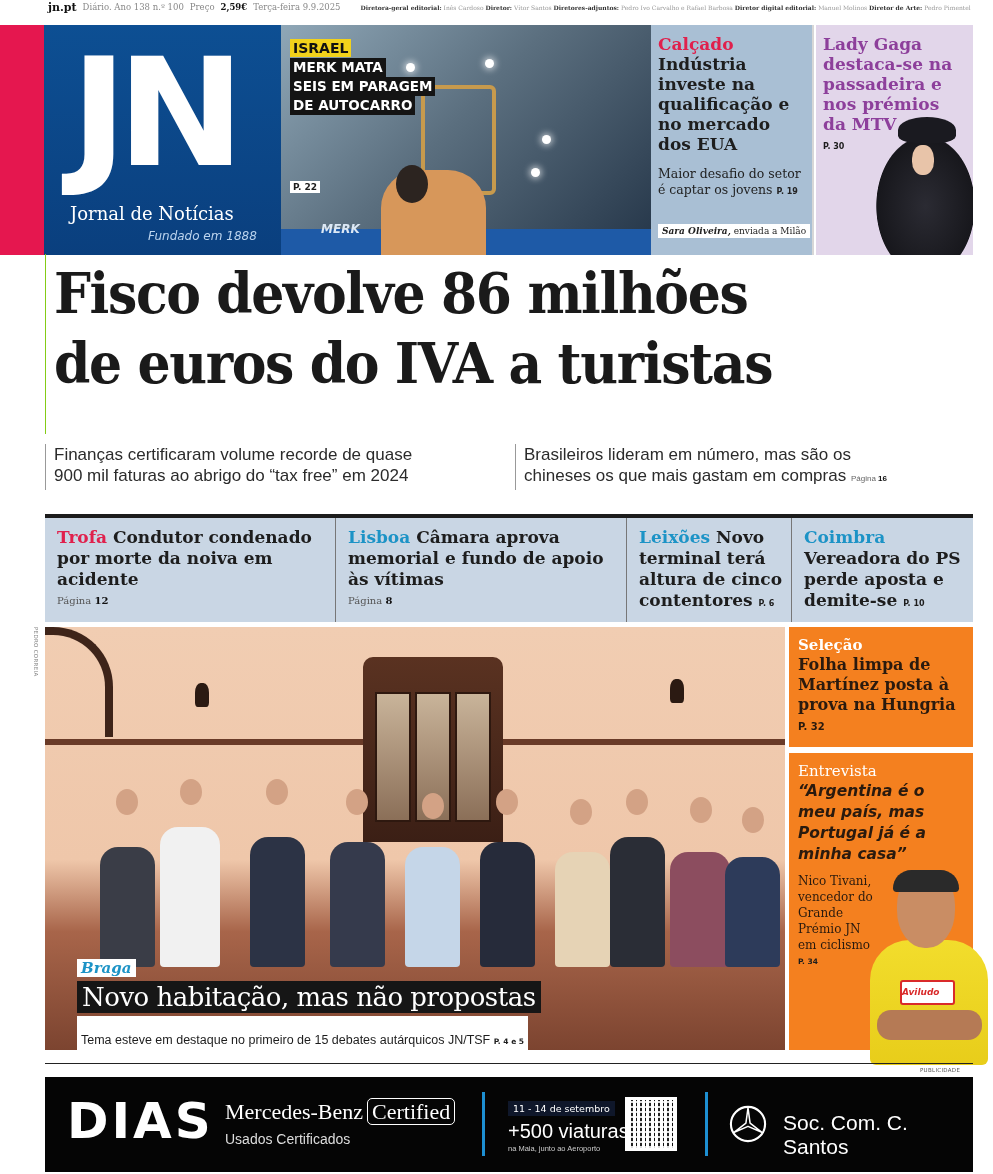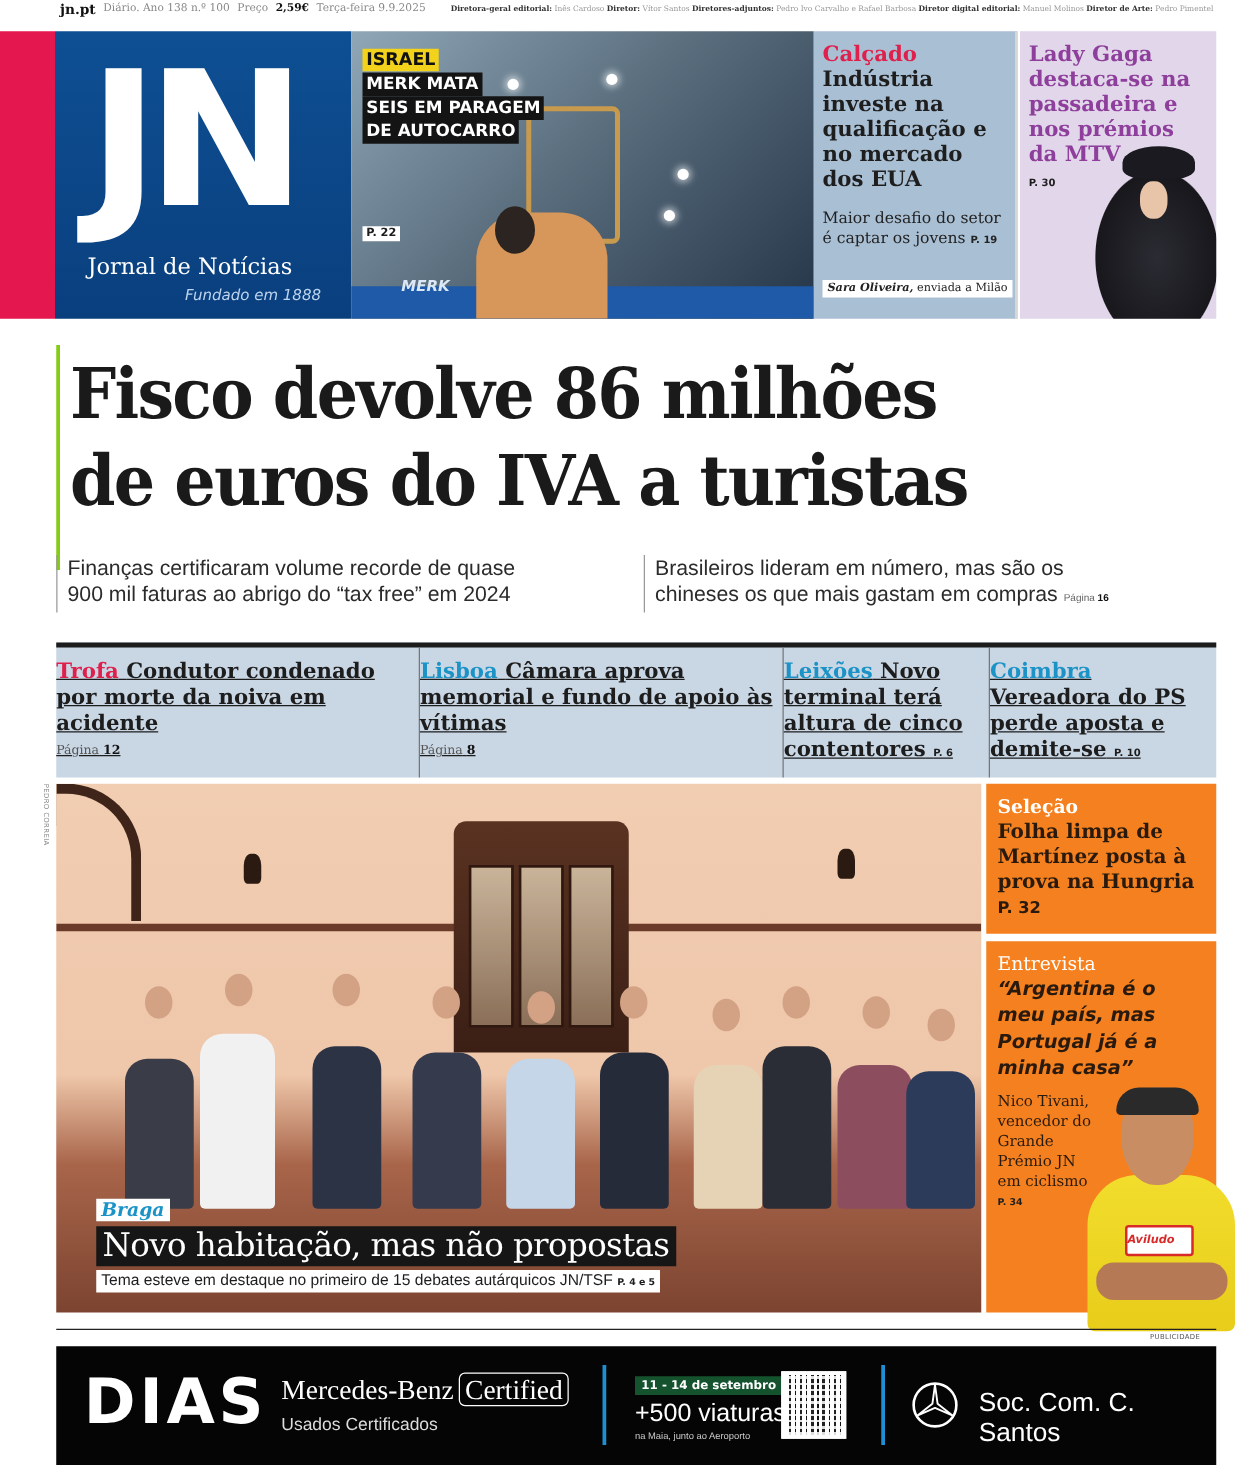--- a/index.html
+++ b/index.html
@@ -46,62 +46,62 @@
 
   
   .gaga { position: absolute; left: 816px; top: 25px; width: 157px; height: 230px; background: #e2d6ea; padding: 9px 7px; overflow: hidden; }
   .gaga .hl { color: #8d3f9b; font-weight: bold; font-size: 17px; line-height: 20px; position: relative; z-index: 2; }
   .gaga .page { font-family: "DejaVu Sans", sans-serif; font-weight: bold; font-size: 8px; margin-top: 8px; position: relative; z-index: 2; }
   .gaga .figure { position: absolute; left: 52px; top: 100px; width: 115px; height: 135px; background: radial-gradient(ellipse at 50% 60%, #2b2b33 0%, #17171c 60%, transparent 61%); }
   .gaga .face { position: absolute; left: 96px; top: 120px; width: 22px; height: 30px; background: #e8c4a9; border-radius: 45%; }
   .gaga .hat { position: absolute; left: 82px; top: 92px; width: 58px; height: 26px; background: #1a1a20; border-radius: 50% 50% 30% 30%; }
 
   
-  .lead { position: absolute; left: 45px; top: 276px; width: 945px; height: 180px; border-left: 3px solid #84cc16; }
+  .lead { position: absolute; left: 45px; top: 254px; width: 945px; height: 180px; border-left: 1px solid #84cc16; }
   .lead h1 { margin-left: 8px; margin-top: 4px; font-family: "DejaVu Serif", serif; font-weight: bold; font-size: 56px; line-height: 70px; color: #1a1a1a; letter-spacing: -1.5px; transform: scaleX(0.93); transform-origin: left top; white-space: nowrap; }
   .deks { position: absolute; left: 45px; top: 444px; width: 945px; height: 46px; display: flex; }
   .deks .d { font-family: "Liberation Sans Narrow", "Liberation Sans", sans-serif; font-size: 17px; line-height: 21px; color: #2b2b2b; border-left: 1px solid #999; padding-left: 8px; white-space: nowrap; }
   .deks .d1 { width: 470px; }
   .deks .d2 { margin-left: 0; }
   .deks .pg { font-size: 8px; color: #666; }
   .deks .pg b { color: #111; }
 
   
   .regional { position: absolute; left: 45px; top: 514px; width: 928px; height: 108px; background: #c9d6e4; border-top: 4px solid #1c1c1c; display: flex; }
-  .regional .cell { padding: 9px 8px 6px 0; border-right: 1px solid #777; position: relative; text-decoration: underline; }
+  .regional .cell { padding: 9px 8px 6px 12px; border-right: 1px solid #777; position: relative; }
   .regional .cell:last-child { border-right: none; }
   .regional .hl { font-weight: bold; font-size: 17px; line-height: 21px; color: #1d1d1d; }
   .regional .k-red { color: #e0204c; }
   .regional .k-blue { color: #1c93c6; }
   .regional .pg { font-size: 10px; color: #555; margin-top: 5px; }
   .regional .pg b { color: #111; }
   .regional .pgi { font-family: "DejaVu Sans", sans-serif; font-size: 8px; font-weight: bold; }
 
   
   .photo { position: absolute; left: 45px; top: 627px; width: 740px; height: 423px; overflow: hidden; background: linear-gradient(180deg, #f1cdb2 0%, #efc7aa 55%, #a8654a 72%, #7c4430 100%); }
   .photo .dado { position: absolute; left: 0; right: 0; top: 112px; height: 6px; background: #6a3b28; }
   .photo .cabinet { position: absolute; left: 318px; top: 30px; width: 140px; height: 185px; background: linear-gradient(180deg, #5a3221, #3b1f15); border-radius: 10px 10px 0 0; }
   .photo .cabinet .glass { position: absolute; top: 35px; width: 36px; height: 130px; background: linear-gradient(180deg, #c9b49a, #8b6f58); border: 2px solid #2e180f; }
   .photo .arch { position: absolute; left: 0; top: 0; width: 68px; height: 110px; border: 8px solid #3e2419; border-left: none; border-bottom: none; border-radius: 0 60px 0 0; }
   .photo .sconce { position: absolute; width: 14px; height: 24px; background: #2b1a12; border-radius: 40% 40% 20% 20%; }
   .photo .people { position: absolute; left: 55px; top: 150px; width: 650px; height: 190px; }
   .photo .p { position: absolute; bottom: 0; border-radius: 18px 18px 4px 4px; }
   .photo .ph { position: absolute; width: 22px; height: 26px; background: #d3a285; border-radius: 50%; }
   .photo .kicker { position: absolute; left: 32px; top: 332px; background: #fff; color: #1c93c6; font-weight: bold; font-style: italic; font-size: 15px; padding: 0 4px; line-height: 18px; }
   .photo .hl { position: absolute; left: 32px; top: 354px; background: #161616; color: #fff; font-family: "DejaVu Serif", serif; font-size: 26px; line-height: 32px; padding: 0 5px; white-space: nowrap; letter-spacing: -0.5px; }
-  .photo .dek { position: absolute; left: 32px; top: 389px; background: #fff; color: #1d1d1d; font-family: "Liberation Sans", sans-serif; font-size: 12.5px; line-height: 16px; padding: 0 4px; white-space: nowrap; }
+  .photo .dek { position: absolute; left: 32px; top: 389px; background: #fff; color: #1d1d1d; font-family: "Liberation Sans", sans-serif; font-size: 12.5px; line-height: 16px; padding: 16px 4px; white-space: nowrap; }
   .photo .dek b { font-family: "DejaVu Sans", sans-serif; font-size: 7.5px; }
 
   .credit-v { position: absolute; left: 33px; top: 627px; writing-mode: vertical-rl; font-family: "DejaVu Sans", sans-serif; font-size: 5.5px; color: #888; letter-spacing: 0.3px; }
 
   
   .sel { position: absolute; left: 789px; top: 627px; width: 184px; height: 120px; background: #f4801f; padding: 9px 9px; }
   .sel .kick { color: #fff; font-weight: bold; font-size: 15px; line-height: 19px; }
   .sel .hl { font-weight: bold; font-size: 16px; line-height: 20px; color: #2a1a0e; }
-  .sel .hl b { font-family: "DejaVu Sans", sans-serif; font-size: 13px; }
+  .sel .hl b { font-family: "DejaVu Sans", sans-serif; font-size: 10px; }
   .ent { position: absolute; left: 789px; top: 753px; width: 184px; height: 297px; background: #f4801f; padding: 9px 9px; overflow: visible; }
   .ent .kick { color: #fff; font-size: 15px; line-height: 19px; }
   .ent .quote { font-family: "DejaVu Sans", sans-serif; font-weight: bold; font-style: italic; font-size: 15.5px; line-height: 21px; color: #2a1a0e; }
   .ent .dek { font-size: 12px; line-height: 16px; color: #2a1a0e; margin-top: 8px; width: 80px; }
   .ent .pg { font-family: "DejaVu Sans", sans-serif; font-weight: bold; font-size: 7.5px; margin-top: 4px; }
   .rider { position: absolute; left: 865px; top: 870px; width: 128px; height: 195px; }
   .rider .torso { position: absolute; left: 5px; top: 70px; width: 118px; height: 125px; background: linear-gradient(180deg, #f2dd2c, #e8cd1a); border-radius: 40px 40px 6px 6px; }
   .rider .head { position: absolute; left: 32px; top: 0; width: 58px; height: 78px; background: #c98d64; border-radius: 45% 45% 48% 48%; }
   .rider .cap { position: absolute; left: 28px; top: 0; width: 66px; height: 22px; background: #2a2a2a; border-radius: 30px 30px 6px 6px; }
   .rider .logo { position: absolute; left: 35px; top: 110px; width: 55px; height: 25px; background: #fff; border: 2px solid #d92a2a; border-radius: 3px; color: #d92a2a; font-family: "DejaVu Sans", sans-serif; font-weight: bold; font-style: italic; font-size: 9px; text-align: left; line-height: 20px; }
@@ -111,21 +111,21 @@
   .publicidade { position: absolute; left: 920px; top: 1067px; font-family: "DejaVu Sans", sans-serif; font-size: 5.5px; color: #555; letter-spacing: 0.3px; }
 
   
   .ad { position: absolute; left: 45px; top: 1077px; width: 928px; height: 95px; background: #050505; color: #fff; font-family: "Liberation Sans", sans-serif; }
   .ad .dias { position: absolute; left: 22px; top: 14px; font-family: "DejaVu Sans", sans-serif; font-weight: bold; font-size: 50px; letter-spacing: 3px; line-height: 60px; }
   .ad .mb { position: absolute; left: 180px; top: 22px; font-family: "Liberation Serif", serif; font-size: 22px; line-height: 26px; }
   .ad .mb .cert { border: 1px solid #fff; border-radius: 5px; padding: 0 4px; margin-left: 4px; }
   .ad .usados { position: absolute; left: 180px; top: 54px; font-size: 14px; color: #ddd; }
   .ad .vline1 { position: absolute; left: 437px; top: 15px; width: 3px; height: 64px; background: #1d8fd2; }
   .ad .vline2 { position: absolute; left: 660px; top: 15px; width: 3px; height: 64px; background: #1d8fd2; }
-  .ad .dates { position: absolute; left: 463px; top: 24px; background: #14532d; font-family: "DejaVu Sans", sans-serif; font-weight: bold; font-size: 9.5px; padding: 2px 5px; }
+  .ad .dates { position: absolute; left: 463px; top: 24px; background: #0f172a; font-family: "DejaVu Sans", sans-serif; font-weight: normal; font-size: 9.5px; padding: 2px 5px; }
   .ad .viat { position: absolute; left: 463px; top: 43px; font-size: 20px; line-height: 22px; }
   .ad .maia { position: absolute; left: 463px; top: 67px; font-size: 7.5px; color: #ccc; }
   .ad .qr { position: absolute; left: 580px; top: 20px; width: 52px; height: 54px; background:
       repeating-linear-gradient(90deg, #fff 0 3px, #222 3px 5px, #fff 5px 8px, #111 8px 9px),
       #fff; border: 3px solid #fff; }
   .ad .qr::before { content: ""; position: absolute; inset: 0; background: repeating-linear-gradient(0deg, rgba(255,255,255,.85) 0 2px, transparent 2px 5px); }
   .ad .star { position: absolute; left: 684px; top: 28px; width: 38px; height: 38px; }
   .ad .soc { position: absolute; left: 738px; top: 34px; font-size: 21px; }
 </style>
 </head>

